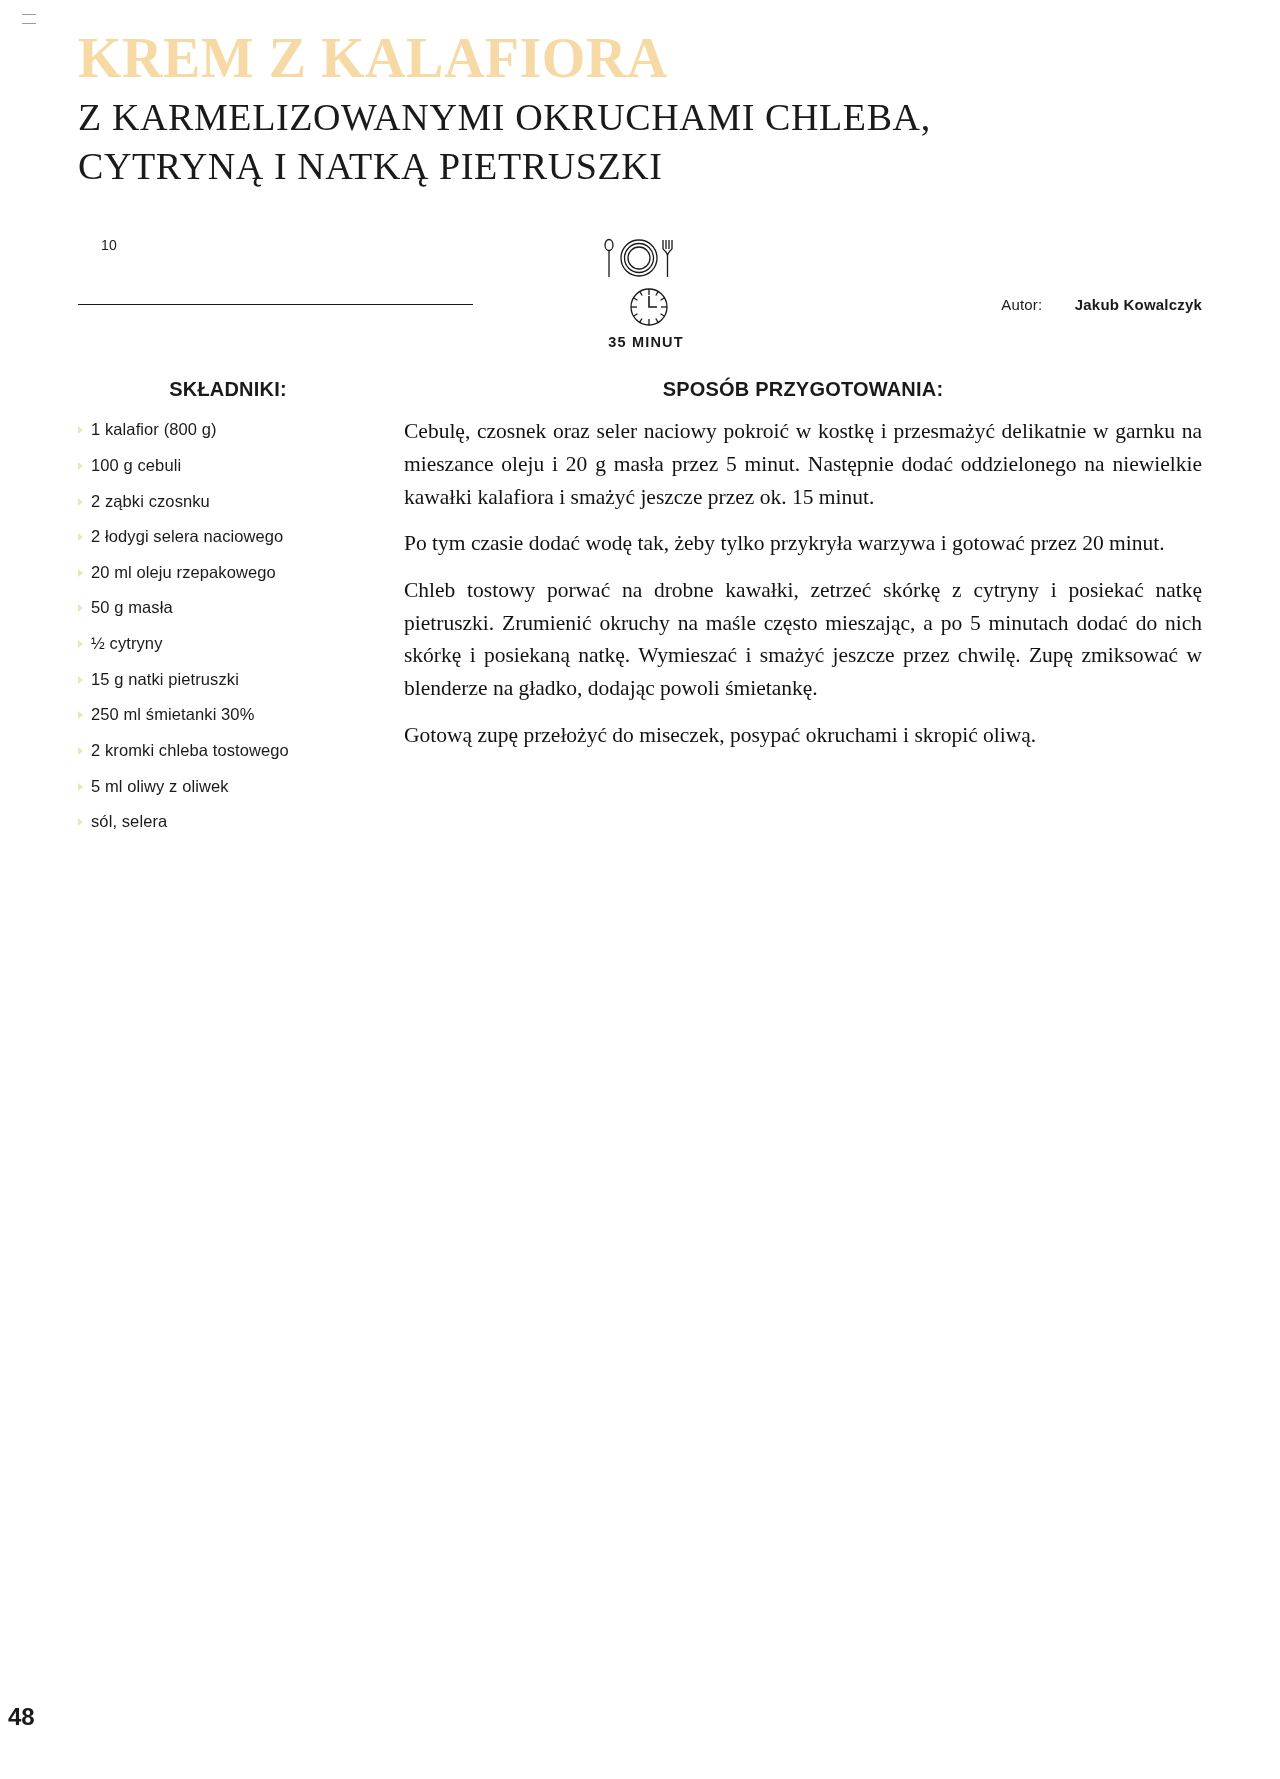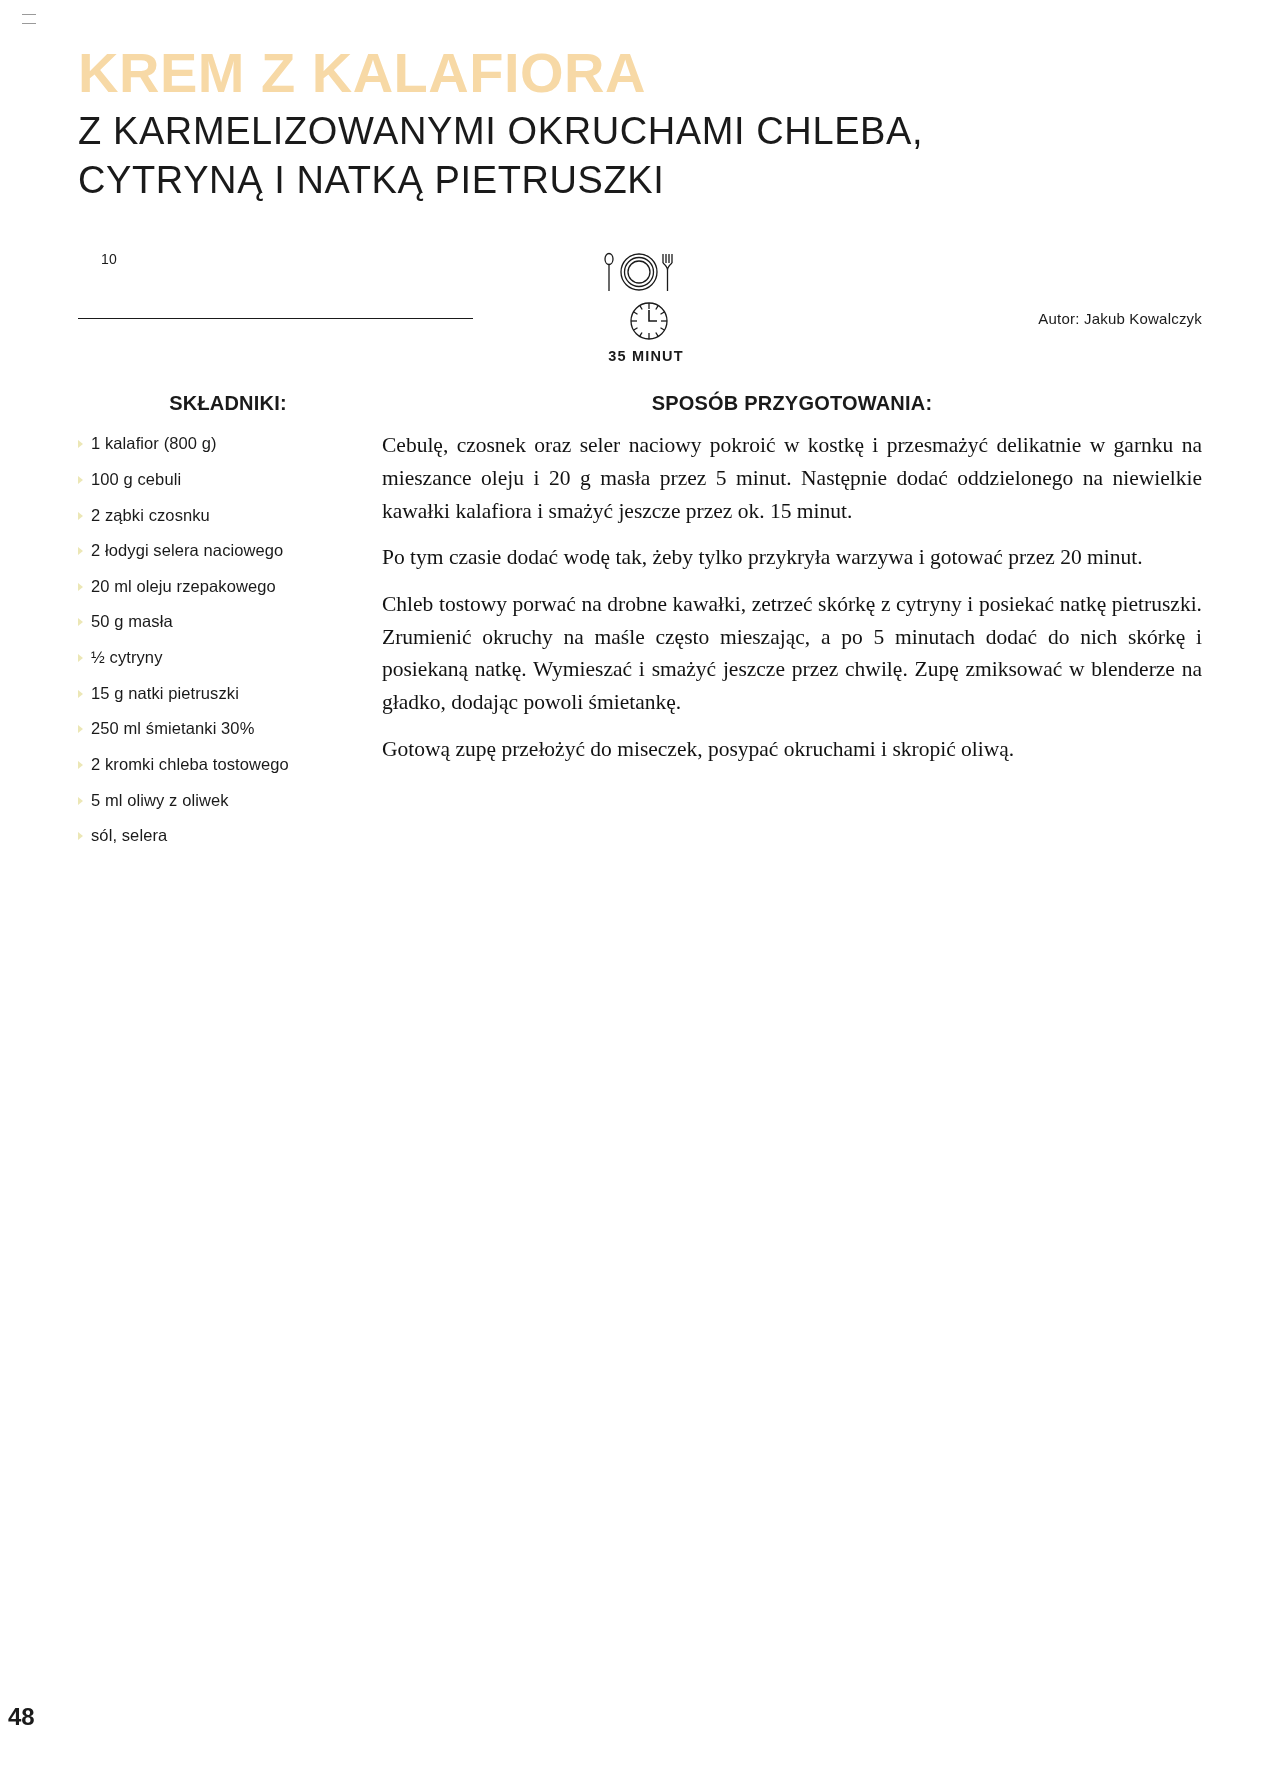--- a/index.html
+++ b/index.html
@@ -38,21 +38,22 @@
     position: absolute;
     left: 0; top: 0;
     width: 1280px;
     height: 1779px;
     box-sizing: border-box;
     padding: 0 78px;
   }
 
   
   .title-block {
-    padding-top: 44px;
+    padding-top: 30px;
+    font-family: Liberation Serif, serif;
   }
   .recipe-title {
     font-size: 56px;
     line-height: 1.02;
     font-weight: 700;
     letter-spacing: 0.5px;
     color: #f7d9a6;
     margin: 0 0 6px 0;
     text-transform: uppercase;
   }
@@ -101,35 +102,36 @@
   }
   .author {
     position: absolute;
     right: 0;
     top: 0;
     font-size: 15px;
     letter-spacing: 0.2px;
     color: #1a1a1a;
     white-space: nowrap;
   }
-  .author .author-name { font-weight: 400; }
+  .author .author-name { font-weight: 700; margin-left: 28px; }
 
   
   .columns {
     margin-top: 48px;
     display: flex;
     align-items: flex-start;
   }
   .col-ingredients {
     width: 300px;
     flex: 0 0 300px;
   }
   .col-steps {
     flex: 1 1 auto;
     padding-left: 4px;
+    margin-left: 22px;
   }
 
   .section-head {
     font-size: 20px;
     font-weight: 700;
     letter-spacing: 0.2px;
     color: #1a1a1a;
     margin: 0 0 18px 0;
     text-transform: uppercase;
     text-align: center;

